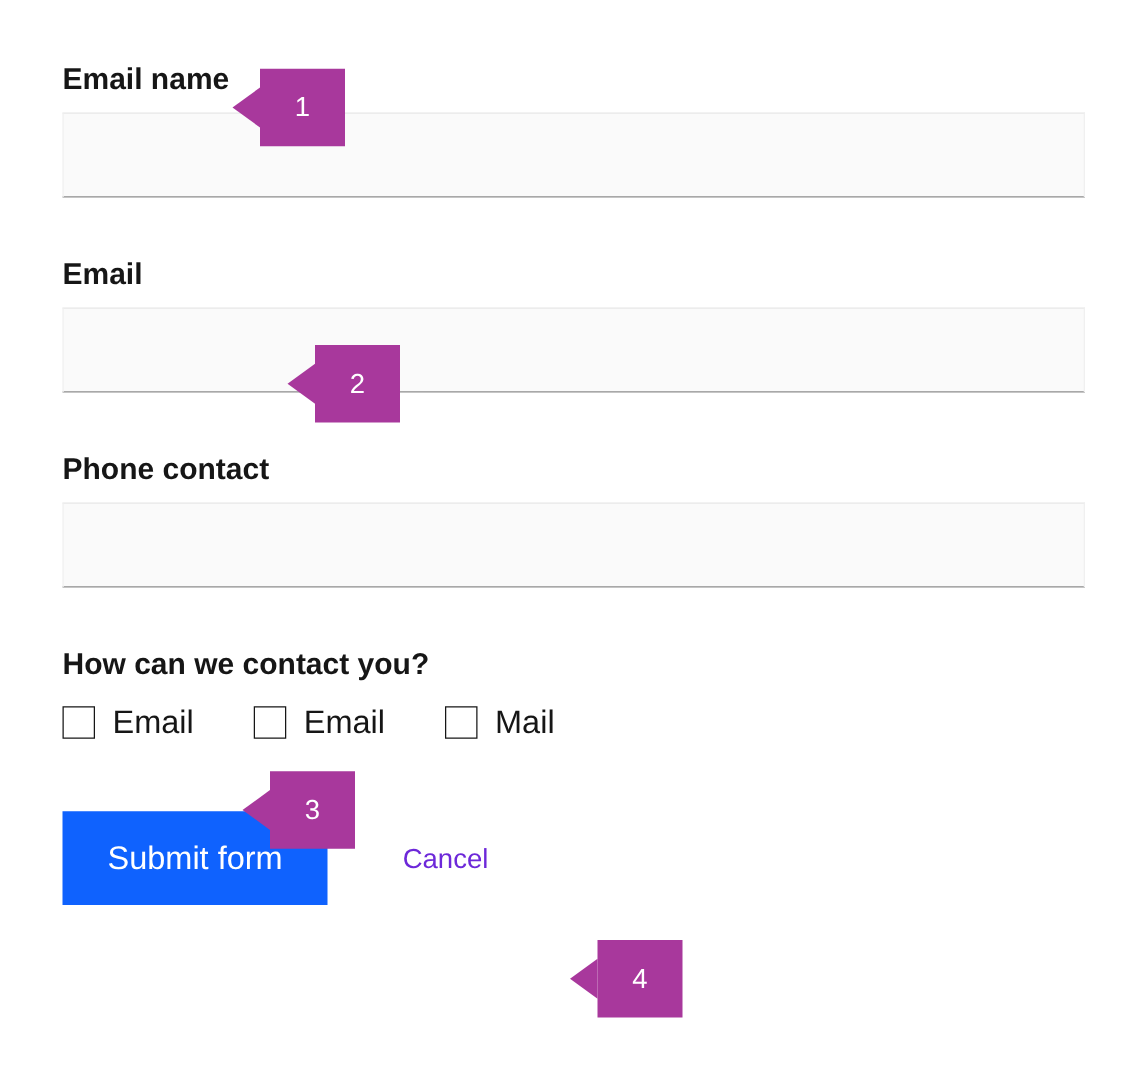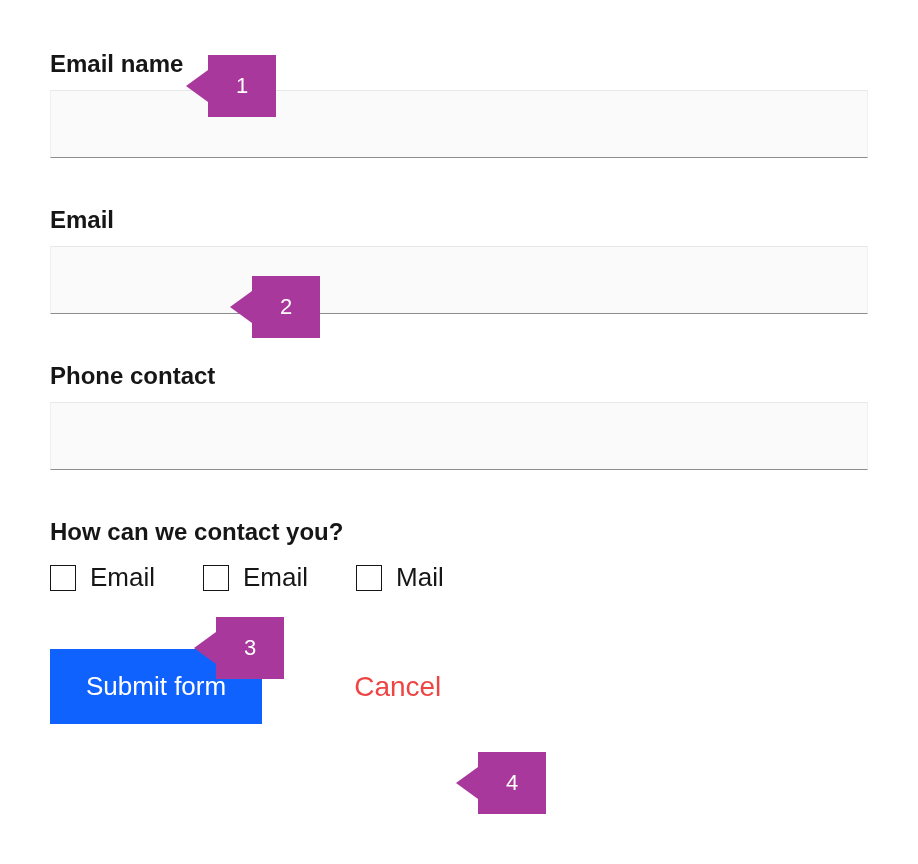--- a/index.html
+++ b/index.html
@@ -67,37 +67,37 @@
       appearance: none;
       flex-shrink: 0;
     }
     .checkbox-label {
       font-size: 26px;
       color: #161616;
       cursor: pointer;
     }
     .button-row {
       display: flex;
-      gap: 92px;
+      gap: 60px;
       align-items: center;
     }
     .btn-primary {
       background: #0f62fe;
       color: #ffffff;
       border: none;
       font-size: 26px;
       padding: 22px 36px;
       cursor: pointer;
       font-family: inherit;
     }
     .btn-ghost {
       background: transparent;
-      color: #ef4444;
+      color: #6d28d9;
       border: none;
-      font-size: 28px;
+      font-size: 22px;
       cursor: pointer;
       font-family: inherit;
     }
     .annotation {
       position: absolute;
       display: flex;
       align-items: center;
       pointer-events: none;
     }
     .annotation-arrow {

